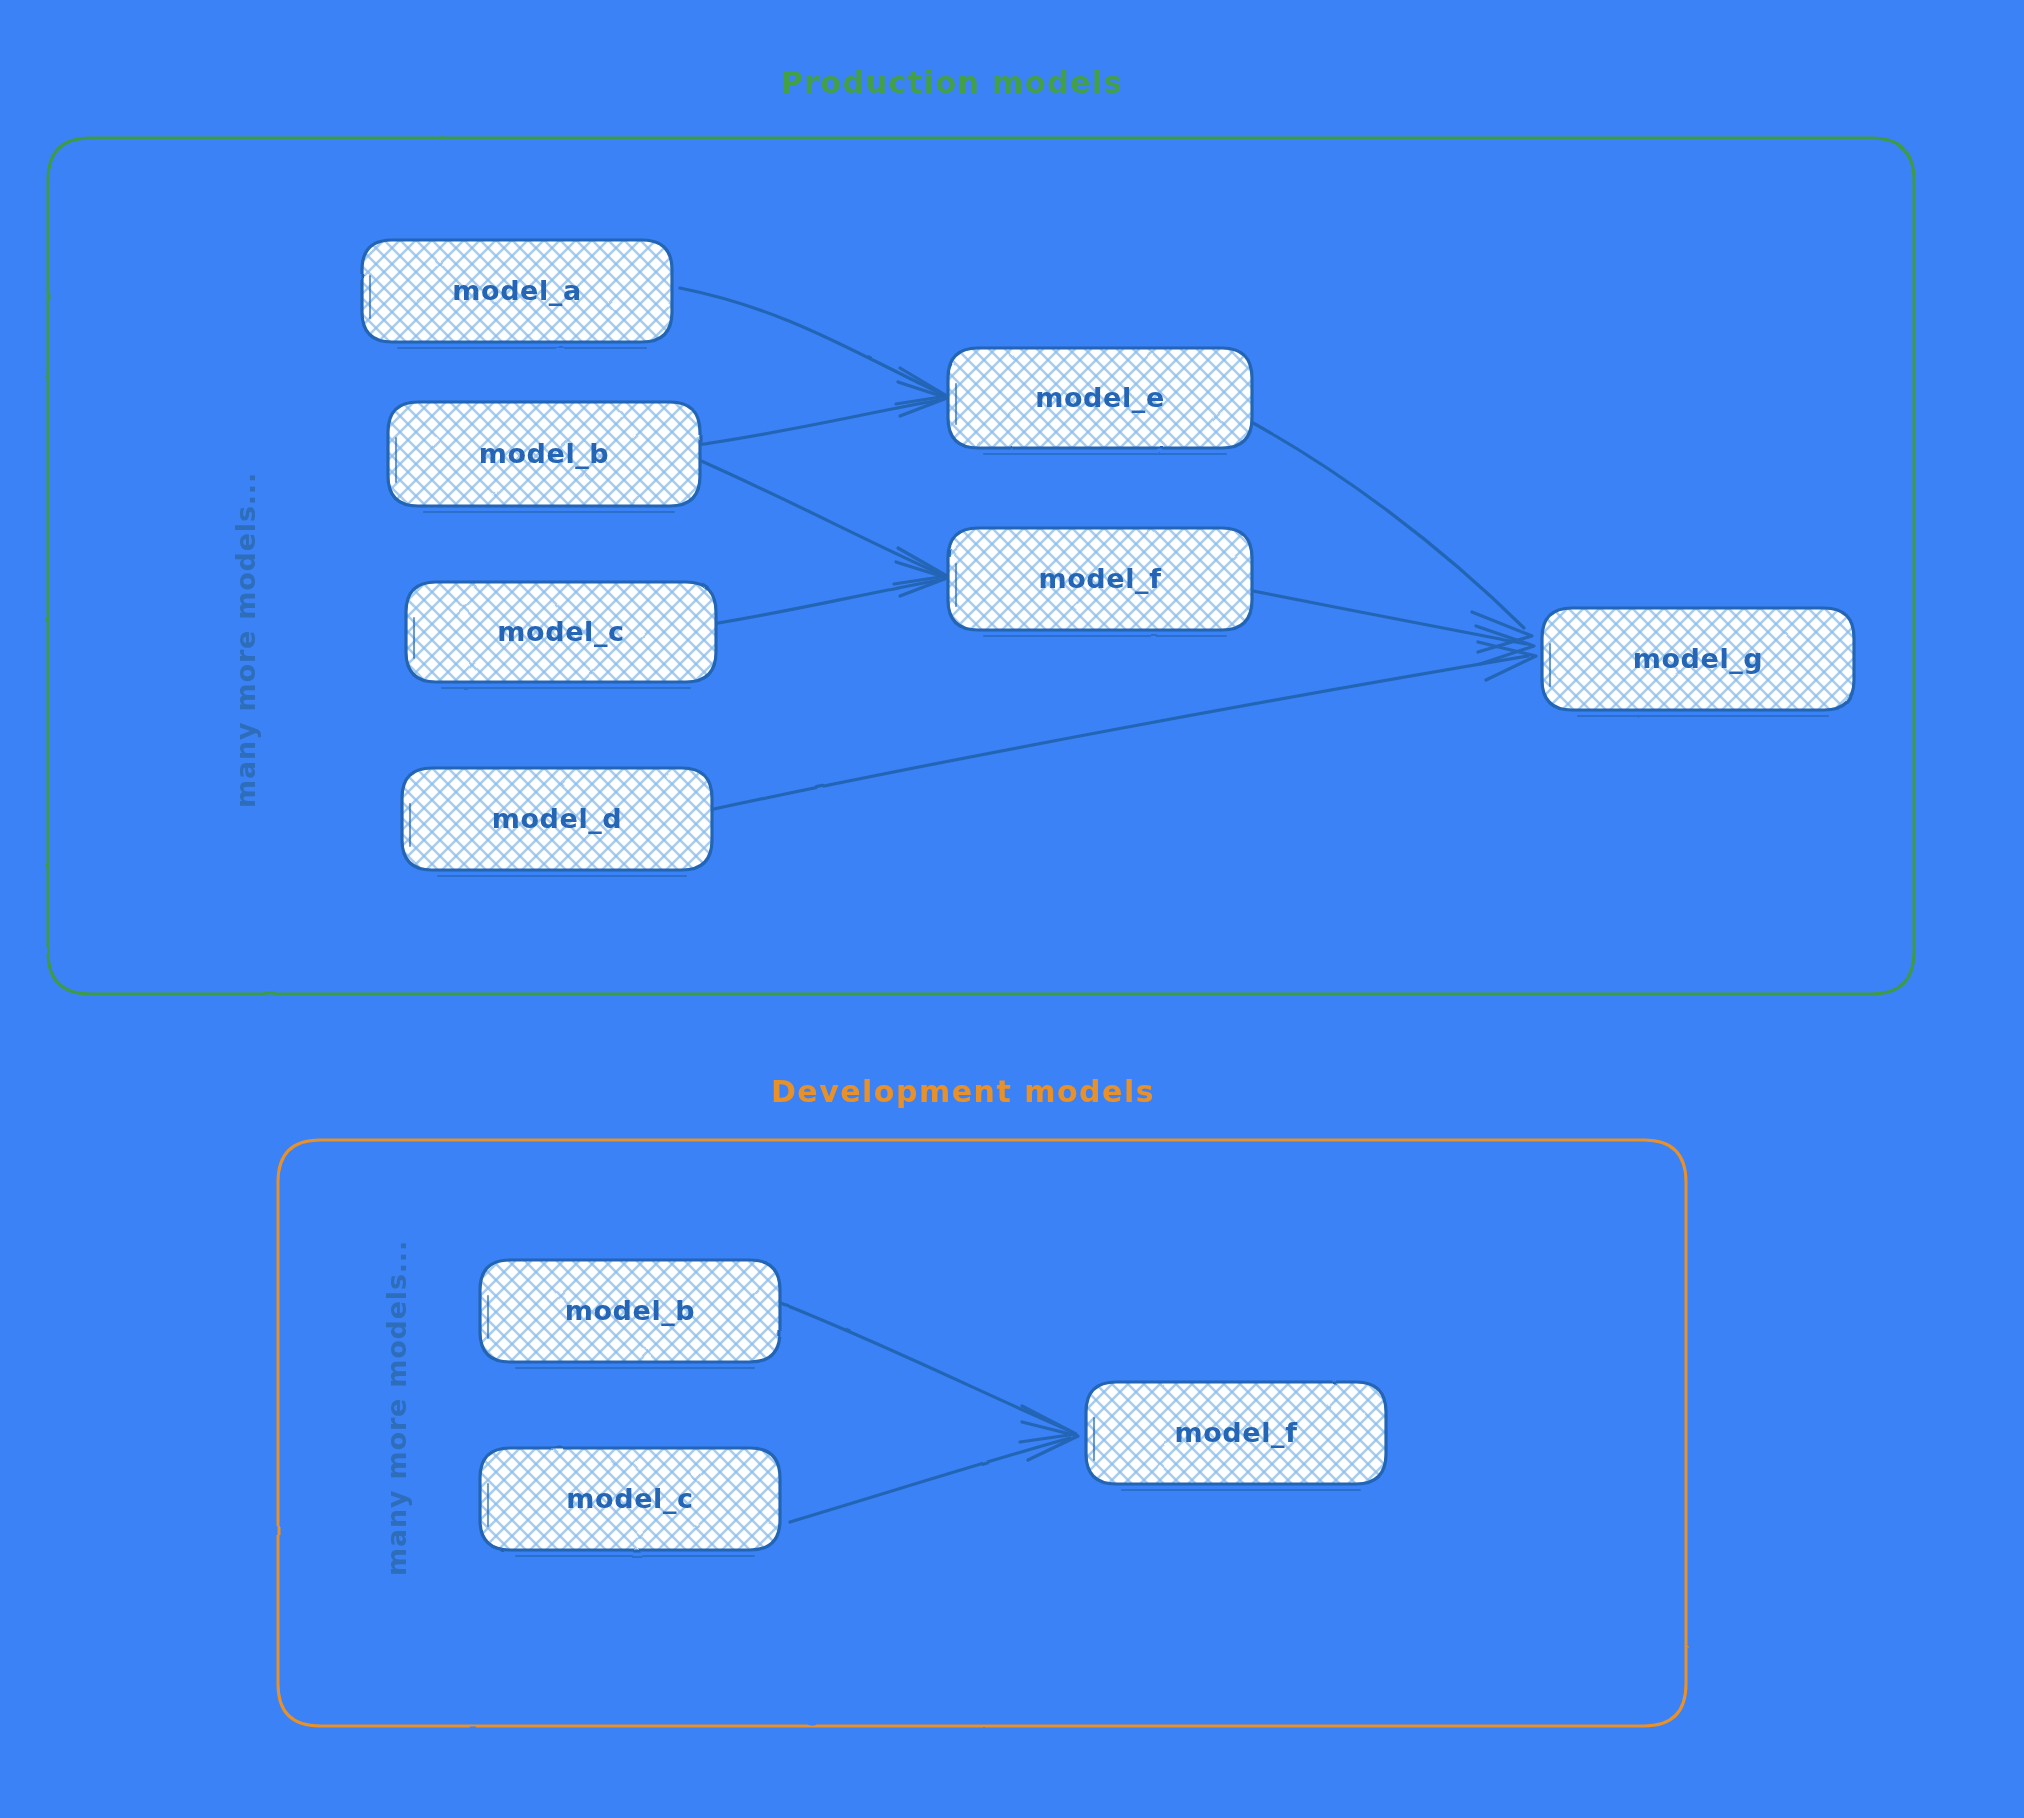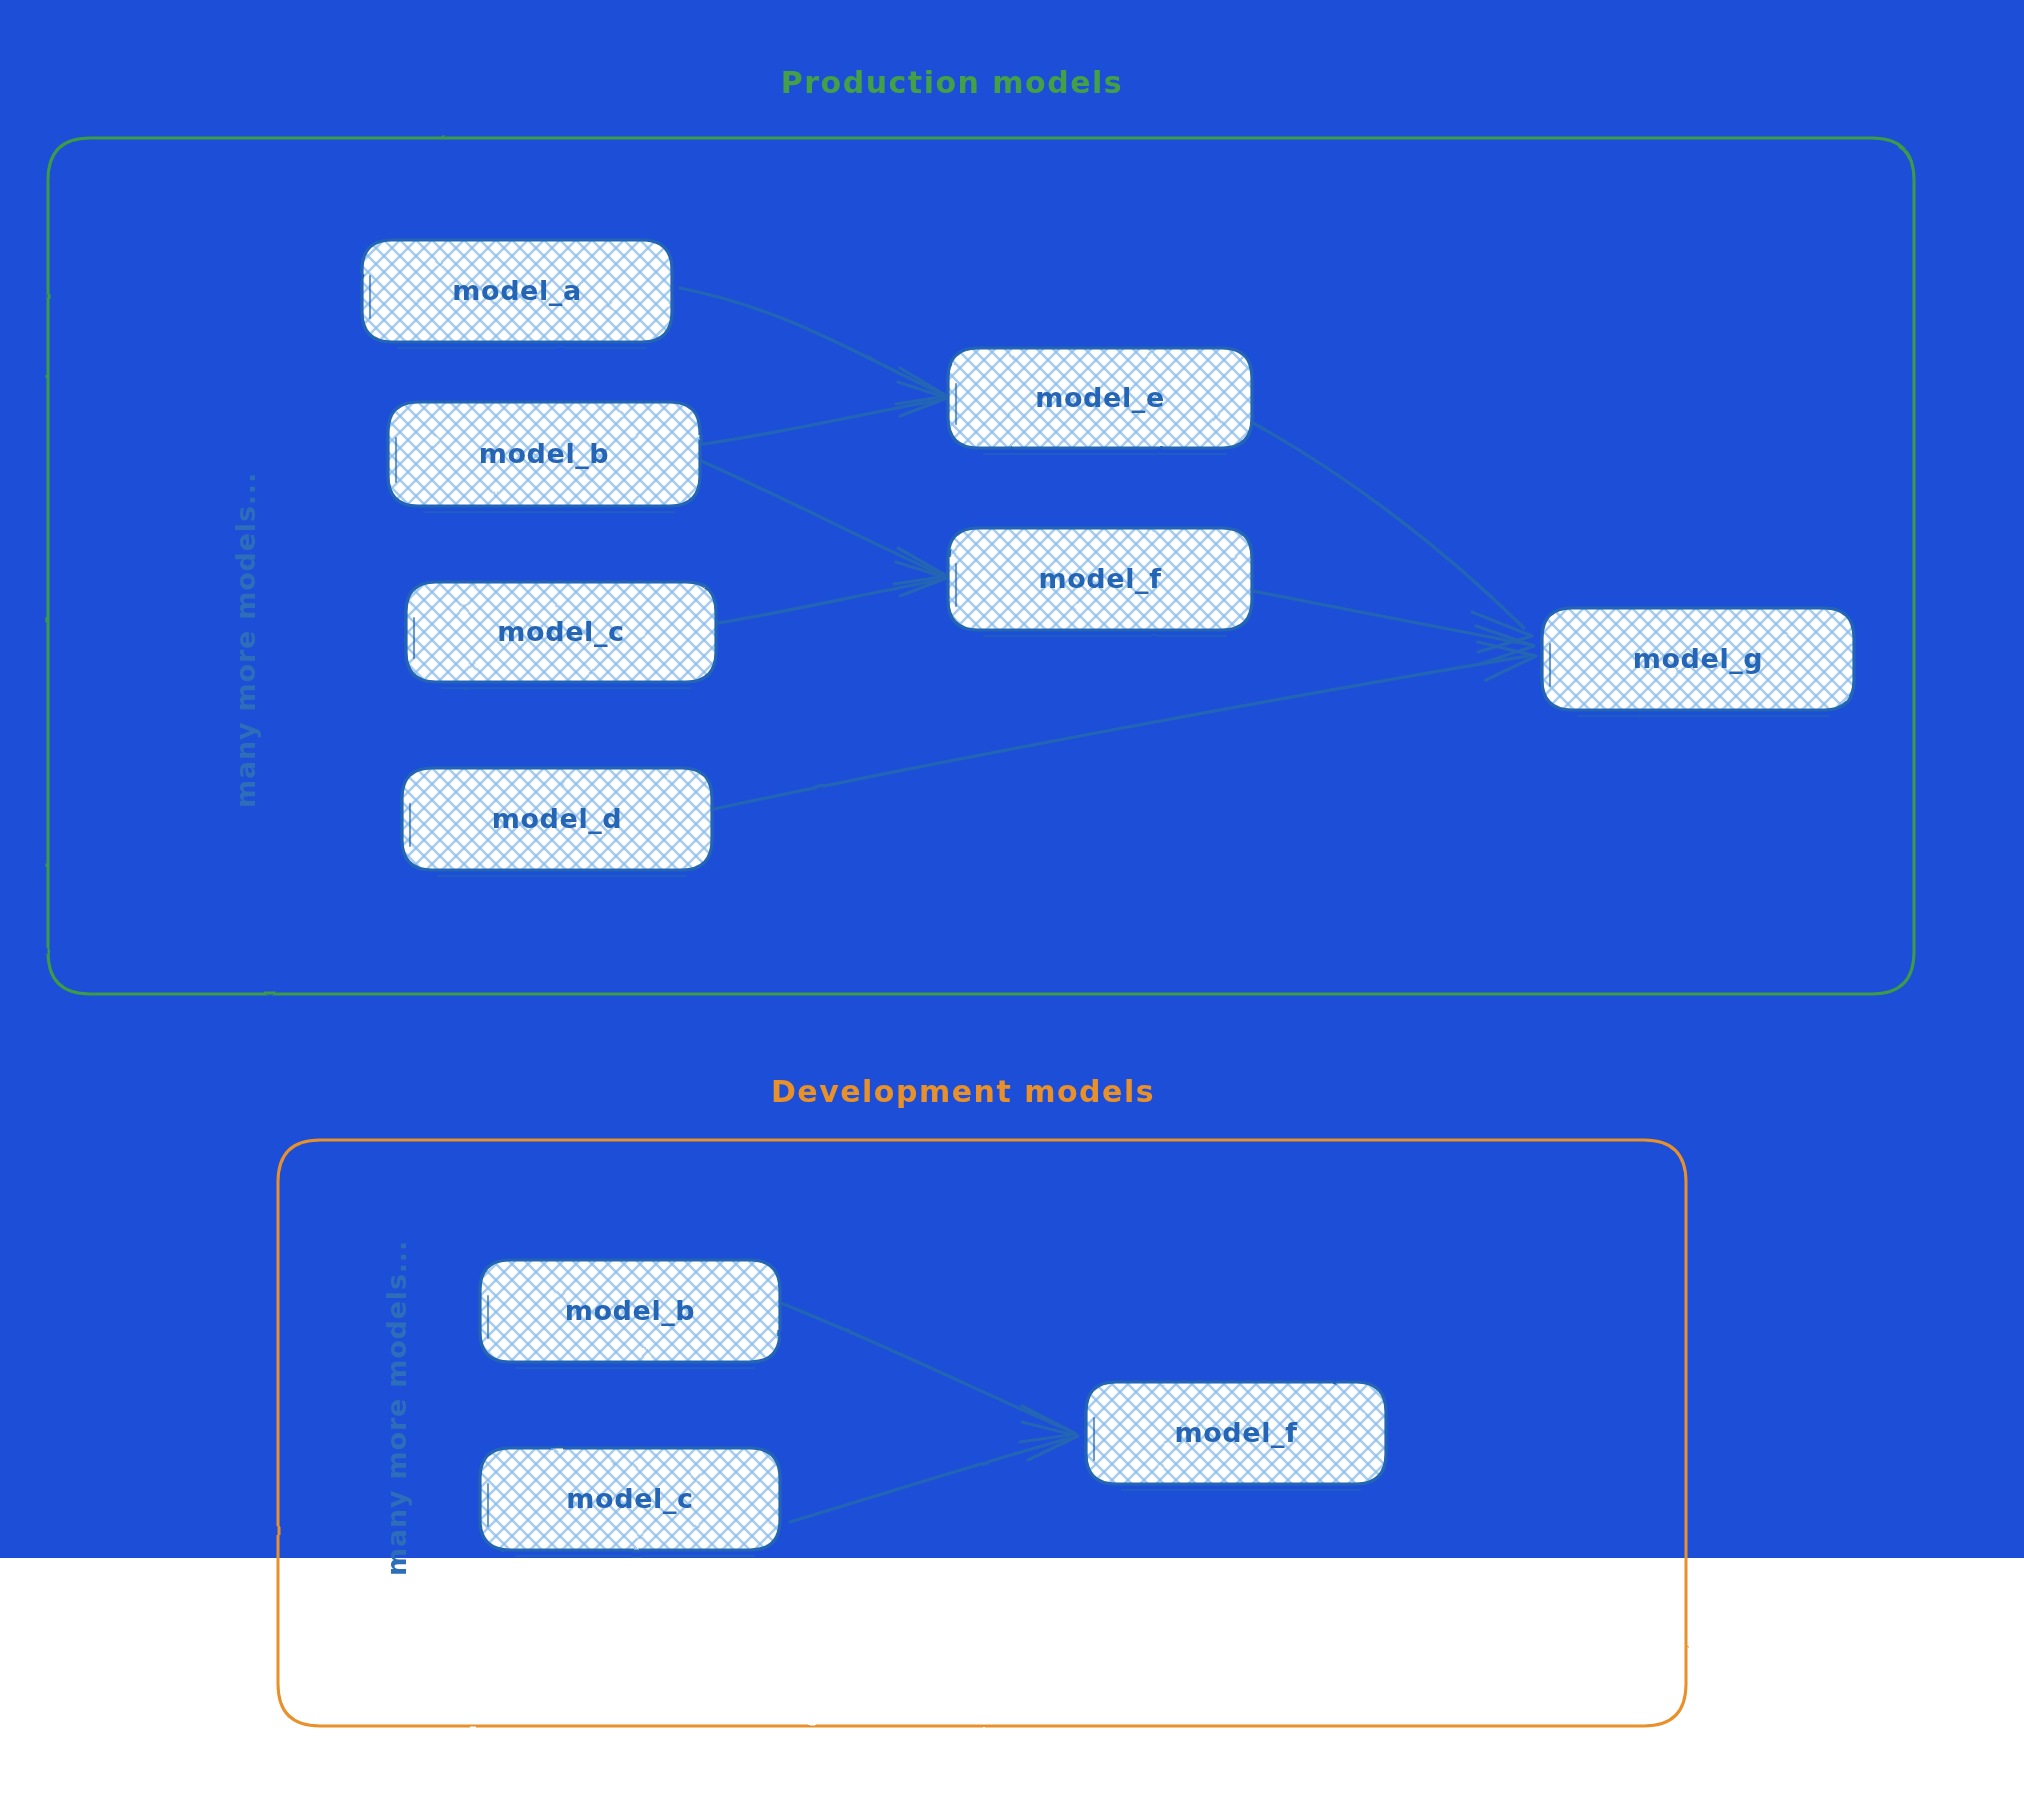--- a/index.html
+++ b/index.html
@@ -9,22 +9,22 @@
   }
   body {
     width: 2024px;
     height: 1818px;
     font-family: "DejaVu Sans", sans-serif;
     overflow: hidden;
   }
   #stage {
     position: relative;
     width: 2024px;
-    height: 1558px;
-    background: #1d4ed8;
+    height: 1818px;
+    background: #3b82f6;
   }
   svg.diagram {
     position: absolute;
     top: 0;
     left: 0;
     width: 2024px;
     height: 1818px;
     display: block;
   }
   .group-title {

